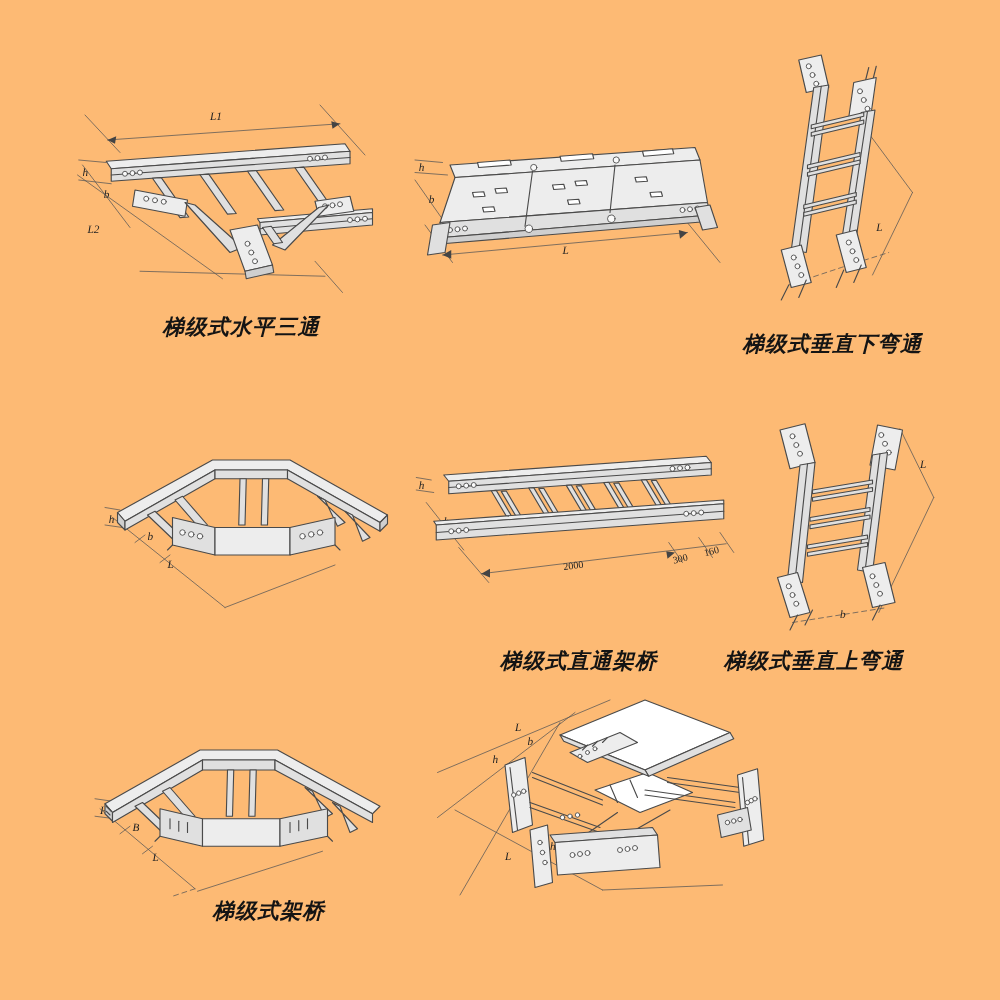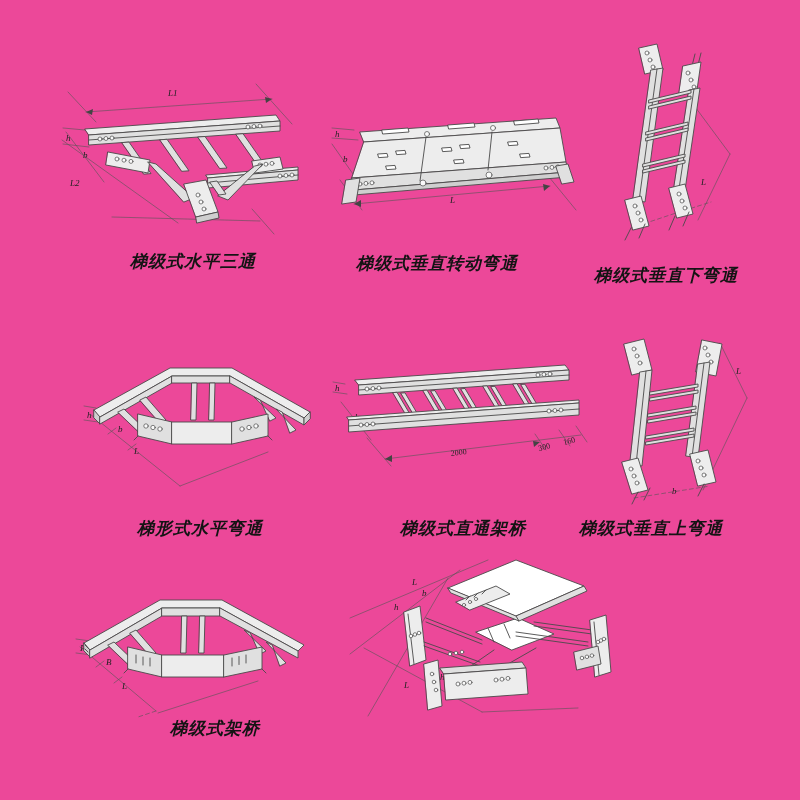--- a/index.html
+++ b/index.html
@@ -1,16 +1,16 @@
 <!DOCTYPE html>
 <html><head>
 <meta charset="utf-8">
 <style>
   html,body{margin:0;padding:0;background:#fff;}
-  #page{position:relative;width:800px;height:800px;background:#ec4899;font-family:"Liberation Sans",sans-serif;overflow:hidden;}
+  #page{position:relative;width:800px;height:800px;background:#fdba74;font-family:"Liberation Sans",sans-serif;overflow:hidden;}
   .fig{position:absolute;}
   .fig svg{overflow:visible;display:block;}
   svg line,svg polyline,svg polygon,svg path,svg circle,svg ellipse,svg rect{
     stroke:#4a4a4a;stroke-width:0.9;fill:none;stroke-linecap:round;stroke-linejoin:round;}
   .fL{fill:#ededed}.fM{fill:#e0e0e0}.fD{fill:#cfcfcf}.fW{fill:#ffffff}
   .hole{fill:#fafafa;stroke-width:0.7}
   .dim{stroke:#555;stroke-width:0.6}
   .dash{stroke:#555;stroke-width:0.6;stroke-dasharray:4 3}
   .arr{fill:#444;stroke:none}
   text.dm{font:italic 9px "Liberation Serif",serif;fill:#222;stroke:none}
@@ -130,21 +130,20 @@
           <circle class="hole" cx="36" cy="73.4" r="2"></circle>
           <circle class="hole" cx="42" cy="72.8" r="2"></circle>
         <circle class="hole" cx="216" cy="58" r="2"></circle>
           <circle class="hole" cx="222" cy="57.4" r="2"></circle>
           <circle class="hole" cx="228" cy="56.8" r="2"></circle>
         <polygon class="fM" points="16,70 30,68 26,92 12,94"></polygon>
         <polygon class="fM" points="226,56 238,54 244,72 232,74"></polygon>
       </g>
     </svg>
   </div>
-  <div class="caption" style="left:437px;top:252px">梯级式垂直转动弯通</div>
 
   <div class="fig" style="left:595px;top:42px;width:150px;height:200px">
     <svg width="150" height="200" viewBox="0 0 150 200">
       <g>
         <line class="dim" x1="95" y1="58" x2="135" y2="112"></line>
         <line class="dim" x1="135" y1="112" x2="103" y2="178"></line>
         <text class="dm" x="106" y="143">L</text>
         <polyline class="dash" points="36,186 78,172 116,160"></polyline>
       </g>
       <g>
@@ -222,21 +221,20 @@
         <polygon class="fL" points="92,72 152,72 152,94 92,94"></polygon>
         <polygon class="fM" points="152,72 188,64 188,86 152,94"></polygon>
         <circle class="hole" cx="162" cy="79" r="2.2"></circle>
           <circle class="hole" cx="169" cy="77.5" r="2.2"></circle>
           <circle class="hole" cx="176" cy="76" r="2.2"></circle>
         <line x1="58" y1="86" x2="54" y2="90"></line>
           <line x1="188" y1="86" x2="192" y2="90"></line>
       </g>
     </svg>
   </div>
-  <div class="caption" style="left:200px;top:517px">梯形式水平弯通</div>
 
   <div class="fig" style="left:333px;top:358px;width:262px;height:108px">
     <svg width="262" height="108" viewBox="0 0 262 108">
       <g>
         <line class="dim" x1="0" y1="24" x2="12" y2="26"></line>
         <line class="dim" x1="0" y1="34" x2="14" y2="36"></line>
         <text class="dm" x="2" y="33">h</text>
         <line class="dim" x1="8" y1="44" x2="38" y2="82"></line>
         <text class="dm" x="22" y="62">b</text>
         <line class="dim" x1="34" y1="80" x2="58" y2="108"></line>

